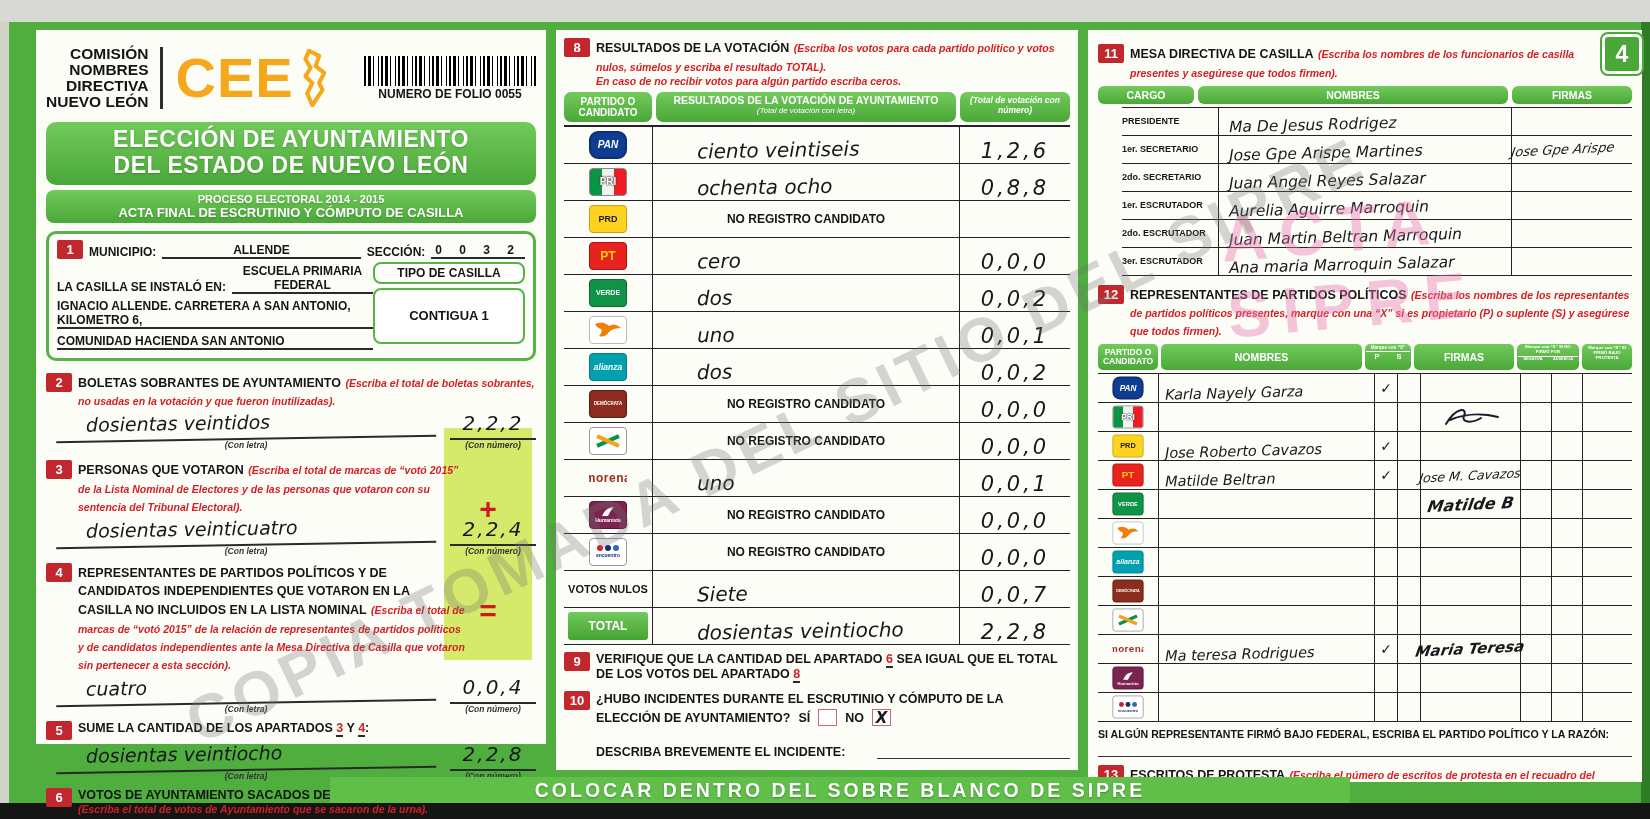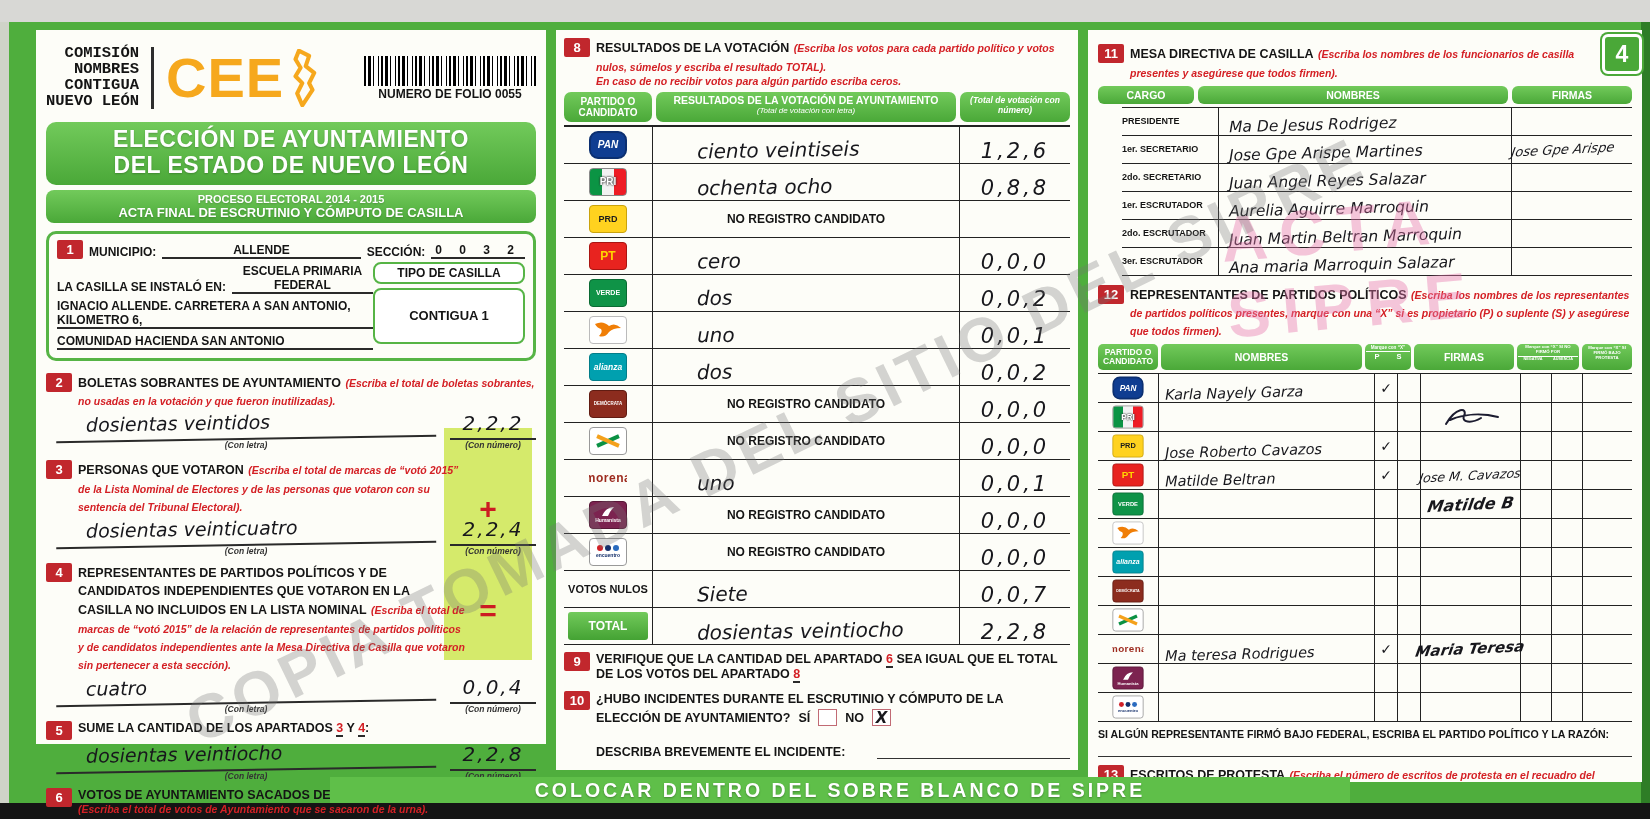--- a/index.html
+++ b/index.html
@@ -29,21 +29,21 @@
   .hw-letra{flex:1;padding-left:30px;height:27px;font-size:19px;transform:rotate(-1deg);white-space:nowrap;}
   .hw-numcell{width:86px;text-align:center;height:27px;font-size:20px;letter-spacing:2px;}
   .hw-row{display:flex;align-items:flex-start;gap:14px;margin-top:2px;padding-left:10px;}
   .cap-row{display:flex;gap:14px;padding-left:10px;font-size:8.5px;font-weight:bold;font-style:italic;color:#333;}
   .cap-letra{flex:1;text-align:center;}
   .cap-num{width:86px;text-align:center;}
   .cursive{transform:skewX(-12deg) rotate(-3deg);font-style:italic;}
 
   
   .agency-row{display:flex;align-items:center;gap:8px;height:84px;}
-  .agency{font-family:Liberation Mono, monospace;font-weight:bold;font-size:15.5px;line-height:1.03;text-align:right;}
+  .agency{font-family:Liberation Sans, sans-serif;font-weight:bold;font-size:15.5px;line-height:1.03;text-align:right;}
   .vline{width:3px;height:62px;background:#2d2d2d;margin:0 4px;}
   .cee-wrap{display:flex;align-items:center;gap:2px;}
   .cee{font-size:56px;font-weight:bold;color:#f6a81d;letter-spacing:1px;line-height:.9;}
   .folio-wrap{margin-left:auto;text-align:center;}
   .barcode{width:172px;height:30px;margin:0 auto;background:repeating-linear-gradient(90deg,
       #000 0 2px,#fff 2px 4px,#000 4px 7px,#fff 7px 9px,#000 9px 10px,#fff 10px 14px,#000 14px 15px,#fff 15px 17px);}
   .folio-text{font-size:12px;font-weight:bold;margin-top:1px;}
   .gband{background:linear-gradient(180deg,#72ca5b,#4aa838);color:#fff;border-radius:10px;text-align:center;
          text-shadow:0 1px 2px rgba(0,0,0,.22);}
   .title-banner{margin-top:2px;padding:5px 2px 6px;font-weight:bold;font-size:23px;line-height:1.12;letter-spacing:.5px;}
@@ -194,21 +194,21 @@
   <section class="col col-left">
     <div class="hl">
       <div class="op op-plus">+</div>
       <div class="op op-eq">=</div>
     </div>
 
     <div class="agency-row">
       <div class="agency">
         <div>COMISIÓN</div>
         <div>NOMBRES</div>
-        <div>CONTIGUA</div>
+        <div>DIRECTIVA</div>
         <div>NUEVO LEÓN</div>
       </div>
       <div class="vline"></div>
       <div class="cee-wrap">
         <span class="cee">CEE</span>
         <svg width="36" height="58" viewBox="0 0 20 34">
           <path d="M7 1 L13 4 L11 10 L16 14 L13 20 L15 24 L9 33 L6 26 L9 20 L5 16 L8 11 L5 6 Z" fill="none" stroke="#f6a81d" stroke-width="2.4" stroke-linejoin="round"></path>
         </svg>
       </div>
       <div class="folio-wrap">

